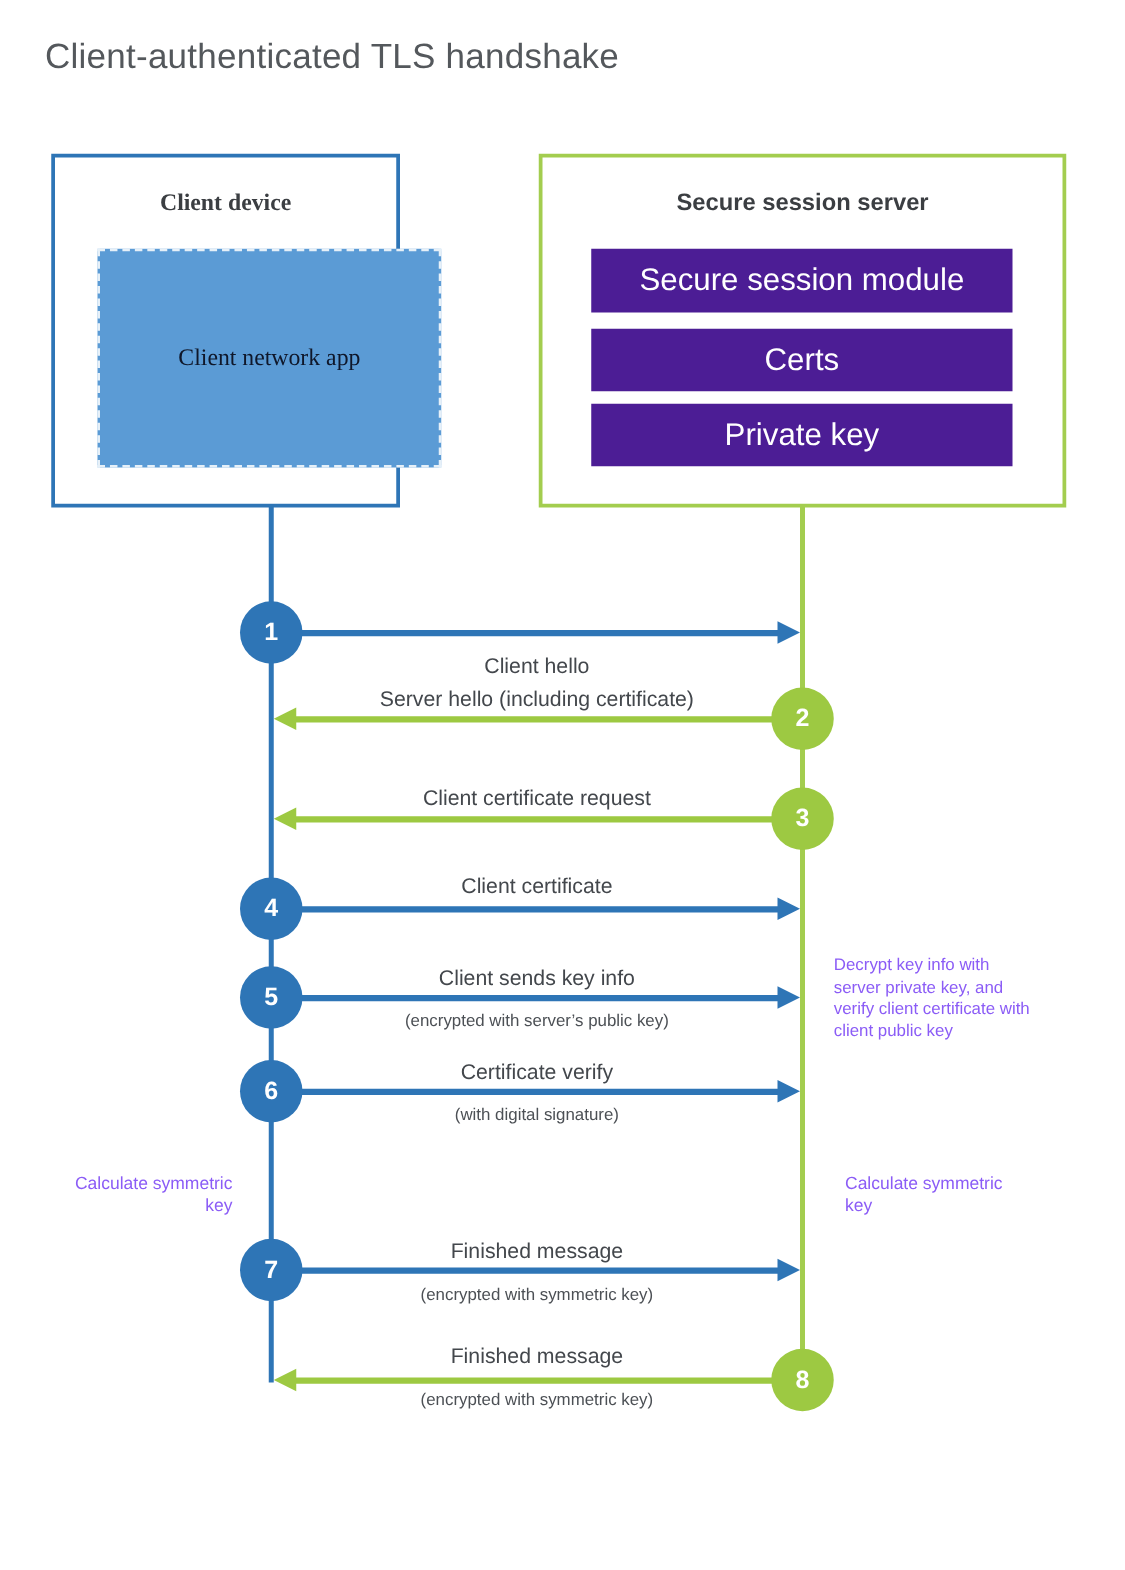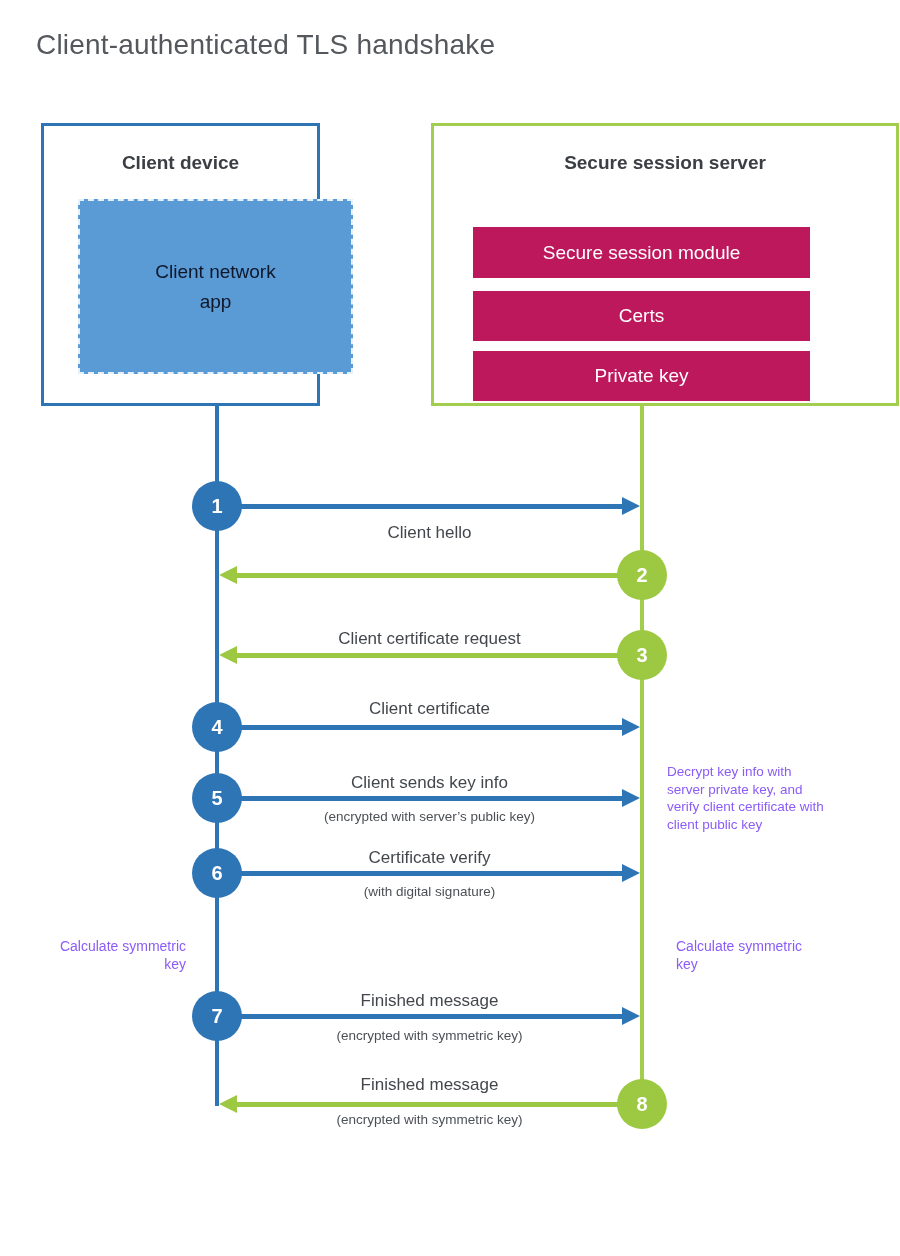--- a/index.html
+++ b/index.html
@@ -5,35 +5,35 @@
   html,body { margin:0; padding:0; background:#ffffff; }
   .canvas {
     position:relative; width:900px; height:1256px; background:#ffffff;
     font-family:"Liberation Sans","DejaVu Sans",sans-serif; overflow:hidden;
   }
   .title {
     position:absolute; left:36px; top:29px; margin:0;
     font-size:28px; font-weight:400; color:#54585c; letter-spacing:0.2px;
   }
   .actor-box { position:absolute; top:123px; height:283px; background:#fff; box-sizing:border-box; }
-  .actor-box.client { left:41px;  width:279px; border:3px solid #2e75b6; }
-  .actor-box.server { left:431px; width:468px; border:3px solid #a3cd4f; }
+  .actor-box.client { left:41px;  width:279px; border:3px solid #2e75b6;font-family:Liberation Serif, serif; }
+  .actor-box.server { left:431px; width:422px; border:3px solid #a3cd4f; }
   .actor-heading {
     position:absolute; left:0; right:0; top:26px; text-align:center;
     font-size:19px; font-weight:700; color:#3b3e42;
   }
   .app-box {
     position:absolute; left:34px; top:73px; width:275px; height:175px;
     background:#5b9bd5; border:2px dashed rgba(255,255,255,0.85); box-sizing:border-box;
     display:flex; align-items:center; justify-content:center;
   }
   .app-label { max-width:150px; text-align:center; font-size:19px; color:#0f172a; line-height:1.55; }
   .module-bar {
-    position:absolute; left:39px; width:337px; height:50px; background:#be185d;
-    color:#ffffff; font-size:19px; display:flex; align-items:center; justify-content:center;margin-top:28px;
+    position:absolute; left:39px; width:337px; height:50px; background:#4c1d95;
+    color:#ffffff; font-size:25px; display:flex; align-items:center; justify-content:center;
   }
   .lifeline { position:absolute; width:4px; top:404px; height:702px; }
   .lifeline.blue  { left:215px; background:#2e75b6; }
   .lifeline.green { left:640px; background:#a3cd4f; }
   .arrow { position:absolute; left:219px; width:421px; height:18px; }
   .arrow .shaft { position:absolute; top:7px; height:5px; }
   .arrow.blue  .shaft { left:0; right:13px; background:#2e75b6; }
   .arrow.green .shaft { left:13px; right:0; background:#9dc942; }
   .arrow .head {
     position:absolute; top:0; width:0; height:0;
@@ -84,20 +84,21 @@
 
   <div class="lifeline blue"></div>
   <div class="lifeline green"></div>
 
   <div class="msg-label" style="top:479px;margin-top:44px;">Client hello</div>
   <div class="arrow blue" style="top:497px;">
     <i class="shaft"></i>
       <i class="head"></i>
   </div>
 
+  <div class="msg-label" style="top:550px;">Server hello (including certificate)</div>
   <div class="arrow green" style="top:566px;">
     <i class="shaft"></i>
       <i class="head"></i>
   </div>
 
   <div class="msg-label" style="top:629px;">Client certificate request</div>
   <div class="arrow green" style="top:646px;">
     <i class="shaft"></i>
       <i class="head"></i>
   </div>

